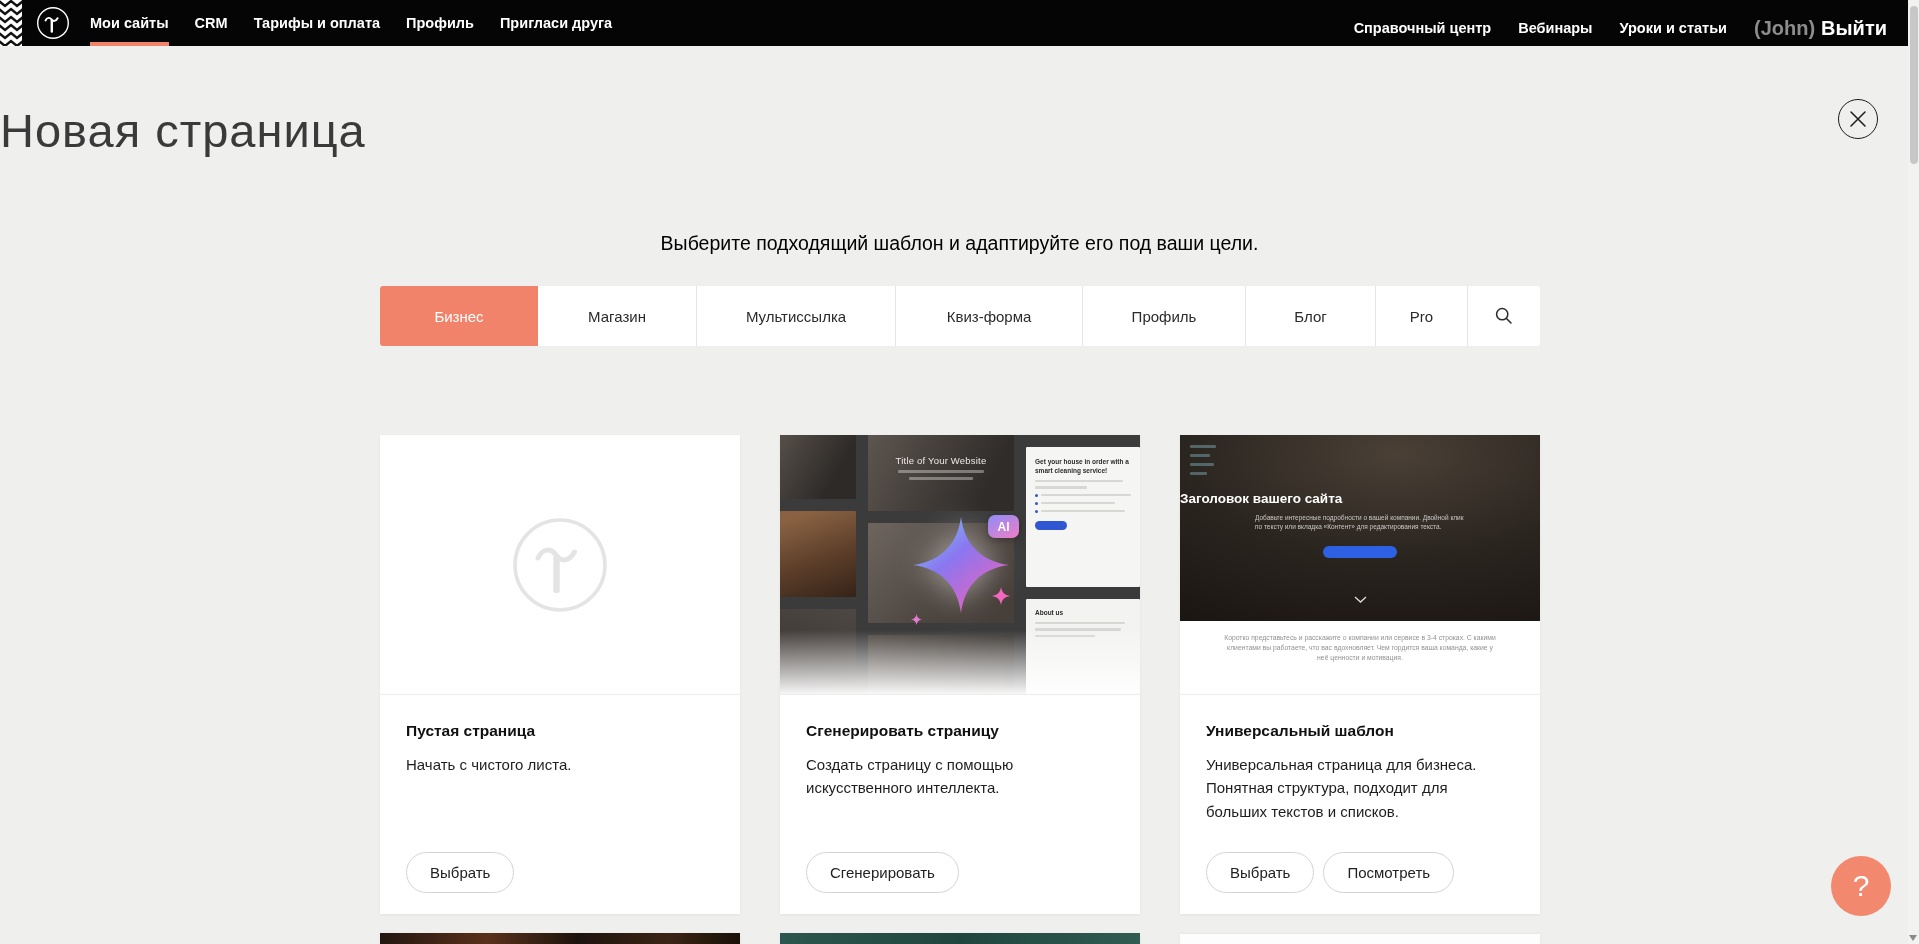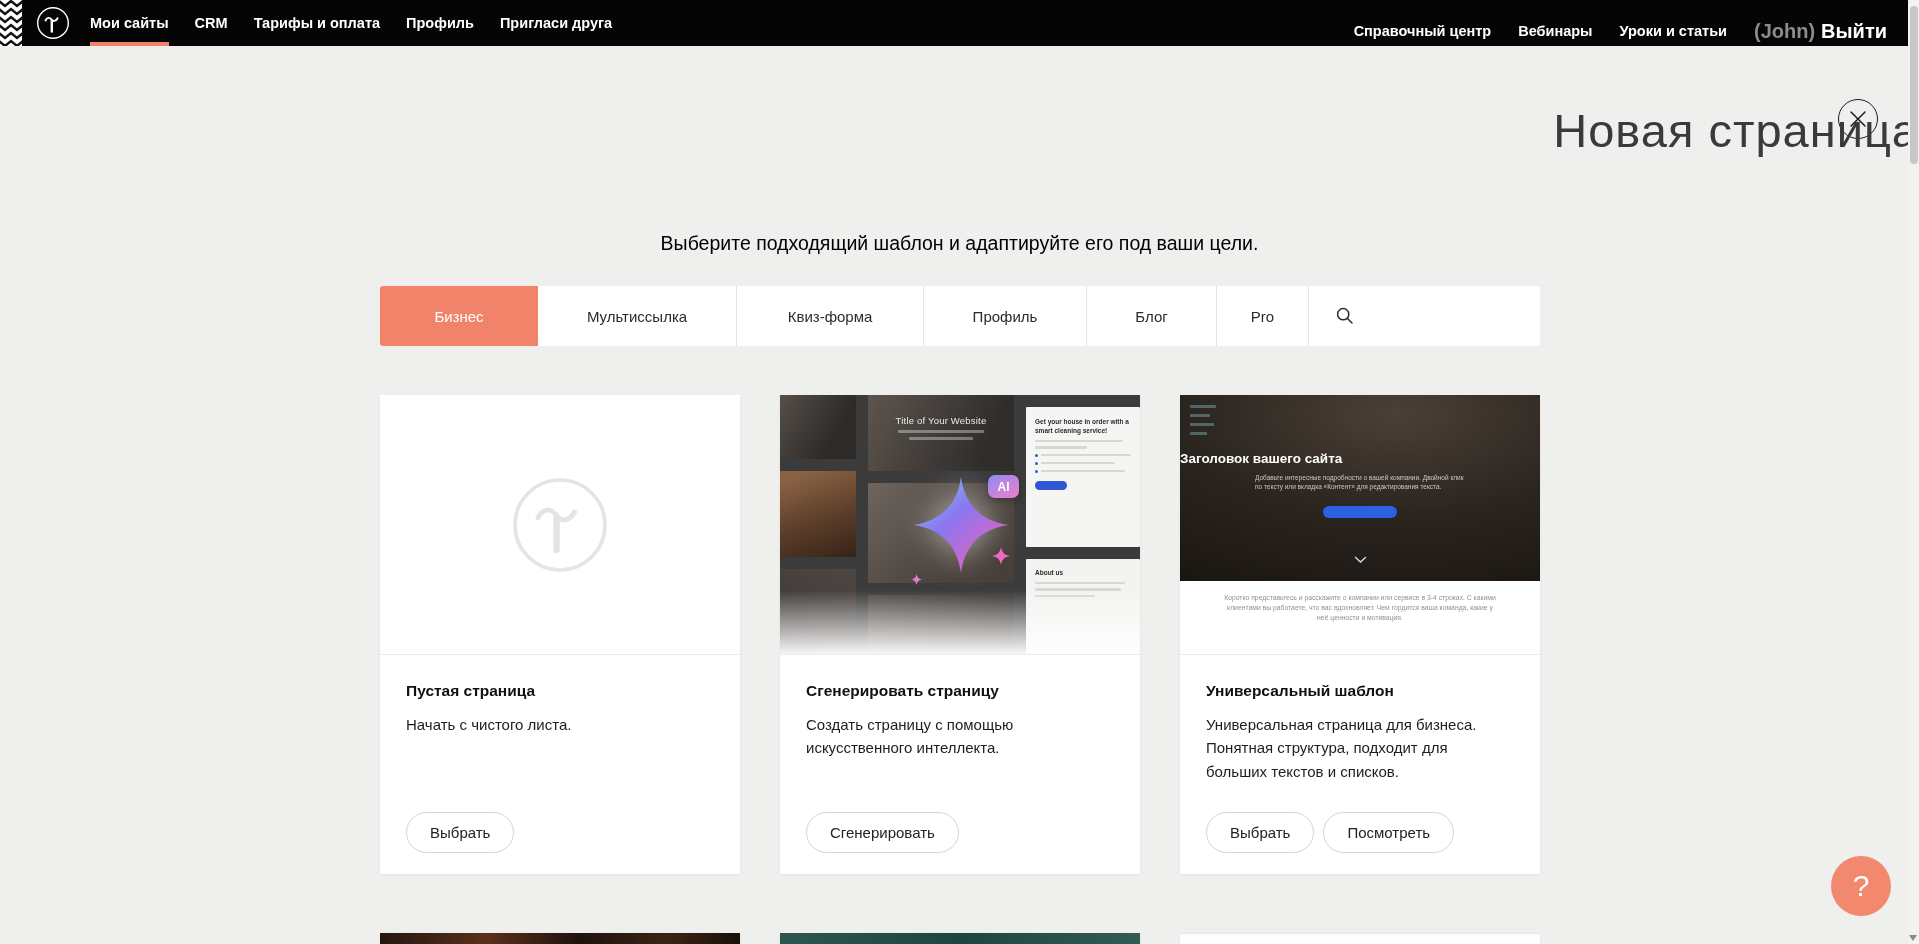--- a/index.html
+++ b/index.html
@@ -5,53 +5,53 @@
   * { margin:0; padding:0; box-sizing:border-box; }
   html,body { width:1919px; height:944px; overflow:hidden; }
   body { font-family:"Liberation Sans", sans-serif; background:#efefee; }
   .stage { position:relative; width:1919px; height:944px; background:#efefee; overflow:hidden; }
 
   
   .navbar { position:absolute; left:0; top:0; width:1919px; height:46px; background:#050505; }
   .zigzag { position:absolute; left:0; top:0; width:22px; height:46px; }
   .logo { position:absolute; left:36px; top:6px; width:34px; height:34px; cursor:pointer; }
   .nav-left { position:absolute; left:90px; top:0; height:46px; display:flex; gap:26px; }
-  .nav-right { position:absolute; right:32px; top:16px; height:38px; display:flex; gap:27px;align-items:flex-end; }
+  .nav-right { position:absolute; right:32px; top:5px; height:38px; display:flex; gap:27px; }
   .nav-item { display:inline-flex; align-items:center; height:46px; color:#ffffff; font-size:14.5px;
               font-weight:700; cursor:pointer; text-decoration:none; white-space:nowrap; }
   .nav-item.active { box-shadow: inset 0 -4px 0 #f2836b; }
   .nav-user { display:inline-flex; align-items:center; gap:6px; height:46px; font-size:20px; font-weight:700; cursor:pointer; }
   .nav-user .uname { color:#8d8d8d; }
   .nav-user .logout { color:#ffffff; }
 
   
   .close-btn { position:absolute; left:1838px; top:99px; width:40px; height:40px; border-radius:50%;
                border:1.6px solid #1c1c1c; background:transparent; cursor:pointer;
                display:flex; align-items:center; justify-content:center; }
 
   
-  .page-title { position:absolute; left:0; top:103px; width:1919px; text-align:right;
+  .page-title { position:absolute; left:0; top:103px; width:1919px; text-align:left;
                 font-size:47px; font-weight:200; letter-spacing:1px; color:#3a3a3a; }
   .page-subtitle { position:absolute; left:0; top:232px; width:1919px; text-align:center;
                    font-size:19.5px; font-weight:400; color:#000000; }
 
   
   .tabbar { position:absolute; left:380px; top:286px; width:1160px; height:60px; display:flex;
             background:#ffffff; border-radius:3px; }
   .tab { display:flex; align-items:center; justify-content:center; height:60px; font-size:15px;
          color:#2b2b2b; cursor:pointer; border-right:1px solid #e5e5e5; background:#ffffff; }
   .tab:last-child { border-right:none; border-radius:0 3px 3px 0; }
   .tab.active { background:#f2836b; color:#ffffff; border-right:none; border-radius:3px 0 0 3px; }
   .t0{width:158px}.t1{width:159px}.t2{width:199px}.t3{width:187px}.t4{width:163px}.t5{width:130px}.t6{width:92px}.t7{width:72px}
 
   
   .cards { position:absolute; left:380px; top:395px; width:1160px; display:grid;
            grid-template-columns:360px 360px 360px; gap:40px; }
   .card { width:360px; height:479px; background:#ffffff; box-shadow:0 1px 3px rgba(0,0,0,.05);
-          display:flex; flex-direction:column; }
+          display:flex; flex-direction:column;margin-top:40px; }
   .preview { position:relative; width:360px; height:260px; border-bottom:1px solid #ececec; overflow:hidden; }
   .info { position:relative; flex:1; padding:27px 26px 21px 26px; display:flex; flex-direction:column; }
   .card-title { font-size:15.5px; font-weight:700; color:#111; }
   .card-desc { margin-top:13px; font-size:15px; line-height:1.55; color:#1e1e1e; max-width:306px; }
   .btn-row { margin-top:auto; display:flex; gap:9px; }
   .pill-btn { height:41px; padding:0 23px; border:1px solid #d4d4d4; border-radius:22px; background:#ffffff;
               font-family:"Liberation Sans",sans-serif; font-size:15px; color:#222; cursor:pointer;
               display:inline-flex; align-items:center; }
 
   
@@ -169,20 +169,21 @@
     <svg width="18" height="18" viewBox="0 0 18 18">
       <path d="M2,2 L16,16 M16,2 L2,16" stroke="#1c1c1c" stroke-width="1.5" stroke-linecap="round"></path>
     </svg>
   </button>
 
   <h1 class="page-title">Новая страница</h1>
   <p class="page-subtitle">Выберите подходящий шаблон и адаптируйте его под ваши цели.</p>
 
   <div class="tabbar">
     <div class="tab t0 active">Бизнес</div>
+    <div class="tab t1">Магазин</div>
     <div class="tab t2">Мультиссылка</div>
     <div class="tab t3">Квиз-форма</div>
     <div class="tab t4">Профиль</div>
     <div class="tab t5">Блог</div>
     <div class="tab t6">Pro</div>
     <div class="tab t7">
       <svg width="18" height="18" viewBox="0 0 18 18" fill="none">
         <circle cx="7.2" cy="7.2" r="5.6" stroke="#2b2b2b" stroke-width="1.5"></circle>
         <path d="M11.5,11.5 L16,16" stroke="#2b2b2b" stroke-width="1.5" stroke-linecap="round"></path>
       </svg>

